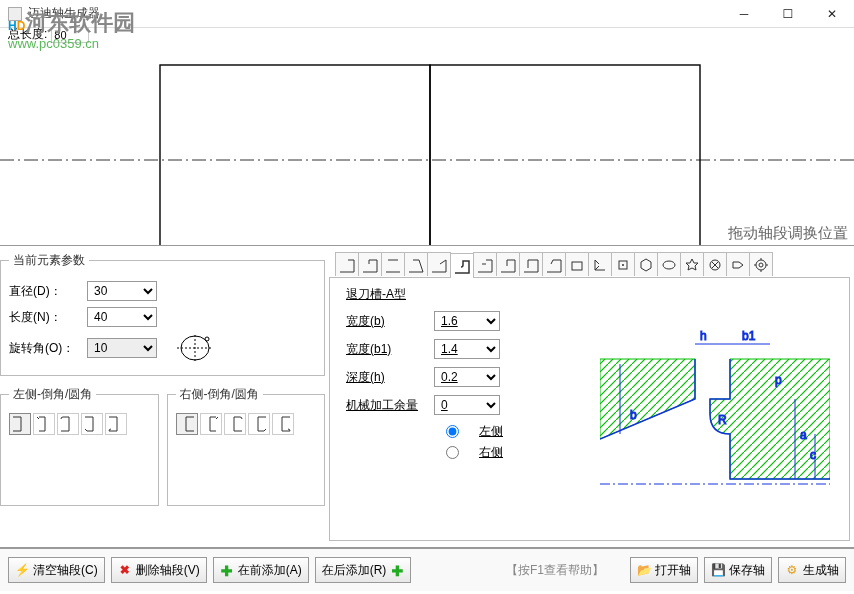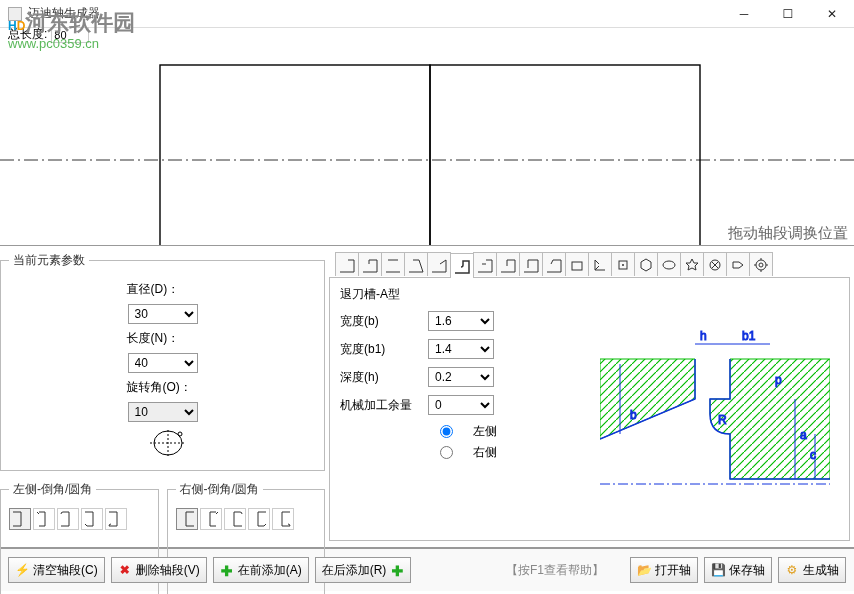--- a/index.html
+++ b/index.html
@@ -25,39 +25,39 @@
 .preview-canvas { position: absolute; inset: 0; }
 .drag-hint { position: absolute; right: 6px; bottom: 2px; color: #666; font-size: 15px; }
 
 .lower { display: flex; height: 302px; border-top: 1px solid #999; }
 .panel-left { width: 325px; padding: 6px 0; display: flex; flex-direction: column; gap: 4px; }
 .panel-right { flex: 1; padding: 6px 4px; display: flex; flex-direction: column; }
 
 fieldset { border: 1px solid #bbb; padding: 6px 8px; }
 legend { padding: 0 4px; color: #333; font-size: 12px; }
 
-.param-row { display: flex; align-items: center; margin: 6px 0; gap: 6px; flex-direction: column; }
+.param-row { display: flex; align-items: center; margin: 6px 0; gap: 6px; }
 .param-row label { width: 72px; }
 .combo { width: 70px; height: 20px; border: 1px solid #999; padding: 0 2px; background: #fff; }
 
 .rotation-diagram { width: 44px; height: 30px; margin-left: 10px; }
 
 .corners { display: flex; gap: 8px; margin-top: 6px; flex: 1; }
 .corners fieldset { flex: 1; height: 120px; }
 .corner-icons { display: flex; gap: 2px; margin-top: 4px; }
 .corner-ic { width: 22px; height: 22px; border: 1px solid #ccc; display:flex; align-items:center; justify-content:center; }
 .corner-ic.sel { border: 1px solid #888; background: #f0f0f0; }
 .corner-ic svg { width: 18px; height: 18px; }
 
 .tool-tabs { display: flex; gap: 0; border-bottom: 1px solid #bbb; padding-left: 6px; }
 .ttab { width: 24px; height: 24px; border: 1px solid #bbb; border-bottom: none; margin-right: -1px; display: flex; align-items: center; justify-content: center; background: #f8f8f8; }
 .ttab.active { background: #fff; position: relative; top: 1px; height: 25px; }
 .ttab svg { width: 18px; height: 18px; }
 
-.tab-content { border: 1px solid #bbb; border-top: none; flex: 1; padding: 8px 10px; display: flex; gap: 10px; }
+.tab-content { border: 1px solid #bbb; border-top: none; flex: 1; padding: 8px 16px; display: flex; gap: 10px; text-decoration: underline; }
 .tab-form { flex: 0 0 240px; }
 .tab-graphic { flex: 1; display: flex; align-items: center; justify-content: center; }
 .tab-title { margin-bottom: 8px; }
 .form-row { display: flex; align-items: center; margin: 8px 0; gap: 6px; }
 .form-row label { width: 82px; }
 .form-row .combo { width: 66px; }
 .radio-row { margin: 4px 0 4px 100px; display: flex; align-items: center; gap: 20px; }
 
 .bottom-bar { height: 44px; border-top: 2px solid #999; display: flex; align-items: center; padding: 0 8px; gap: 6px; background: #f9f9f9; }
 .btn { height: 26px; padding: 0 6px; border: 1px solid #999; background: linear-gradient(#fefefe,#e8e8e8); display: flex; align-items: center; gap: 4px; cursor: pointer; }

